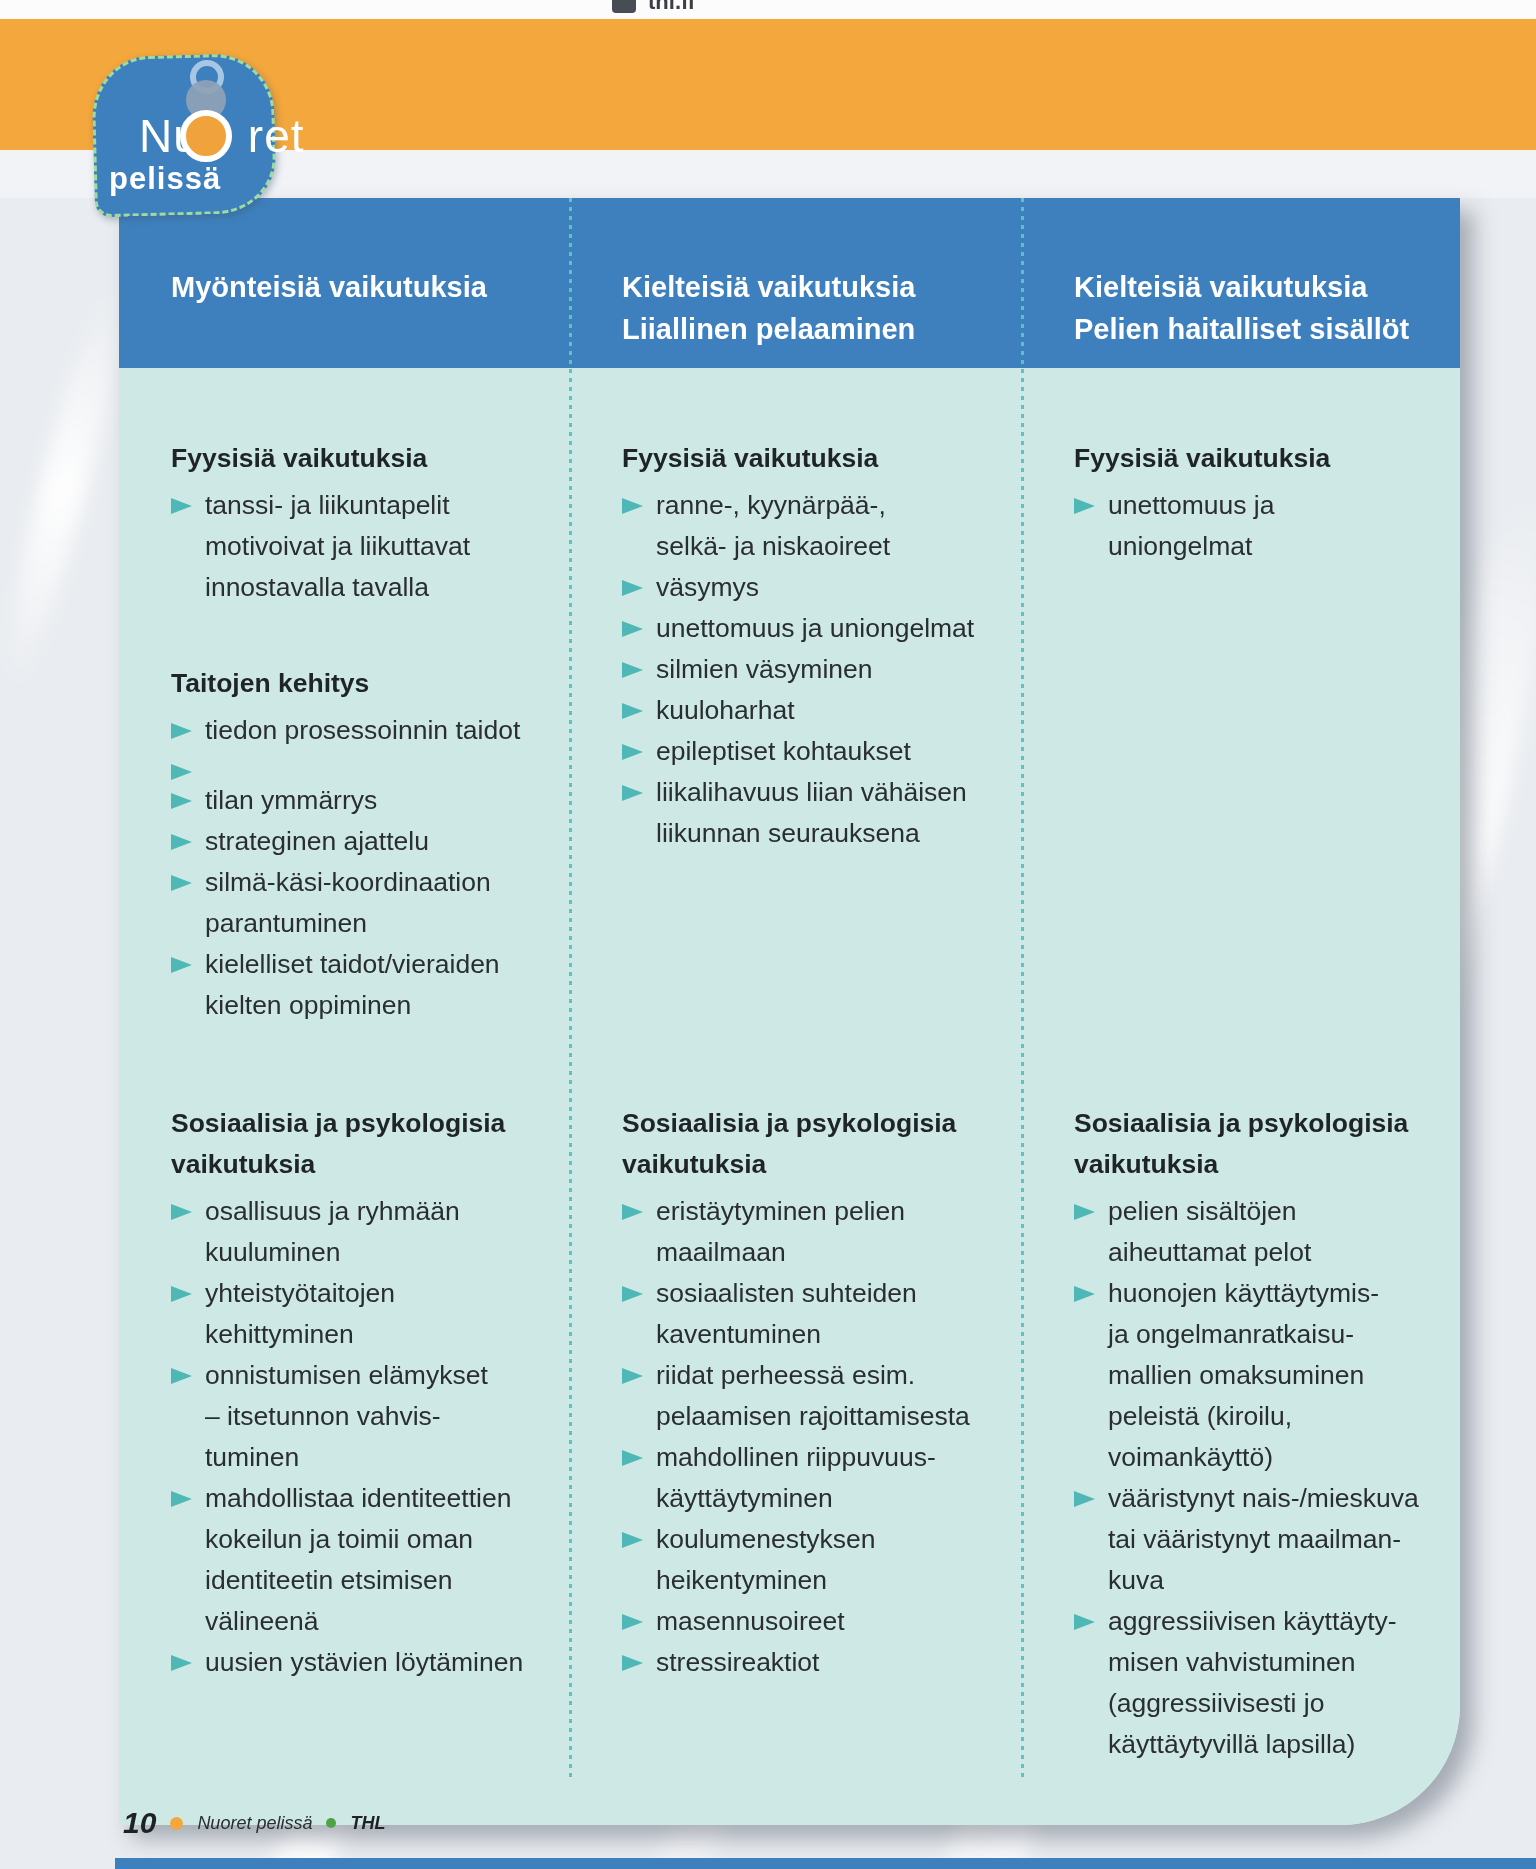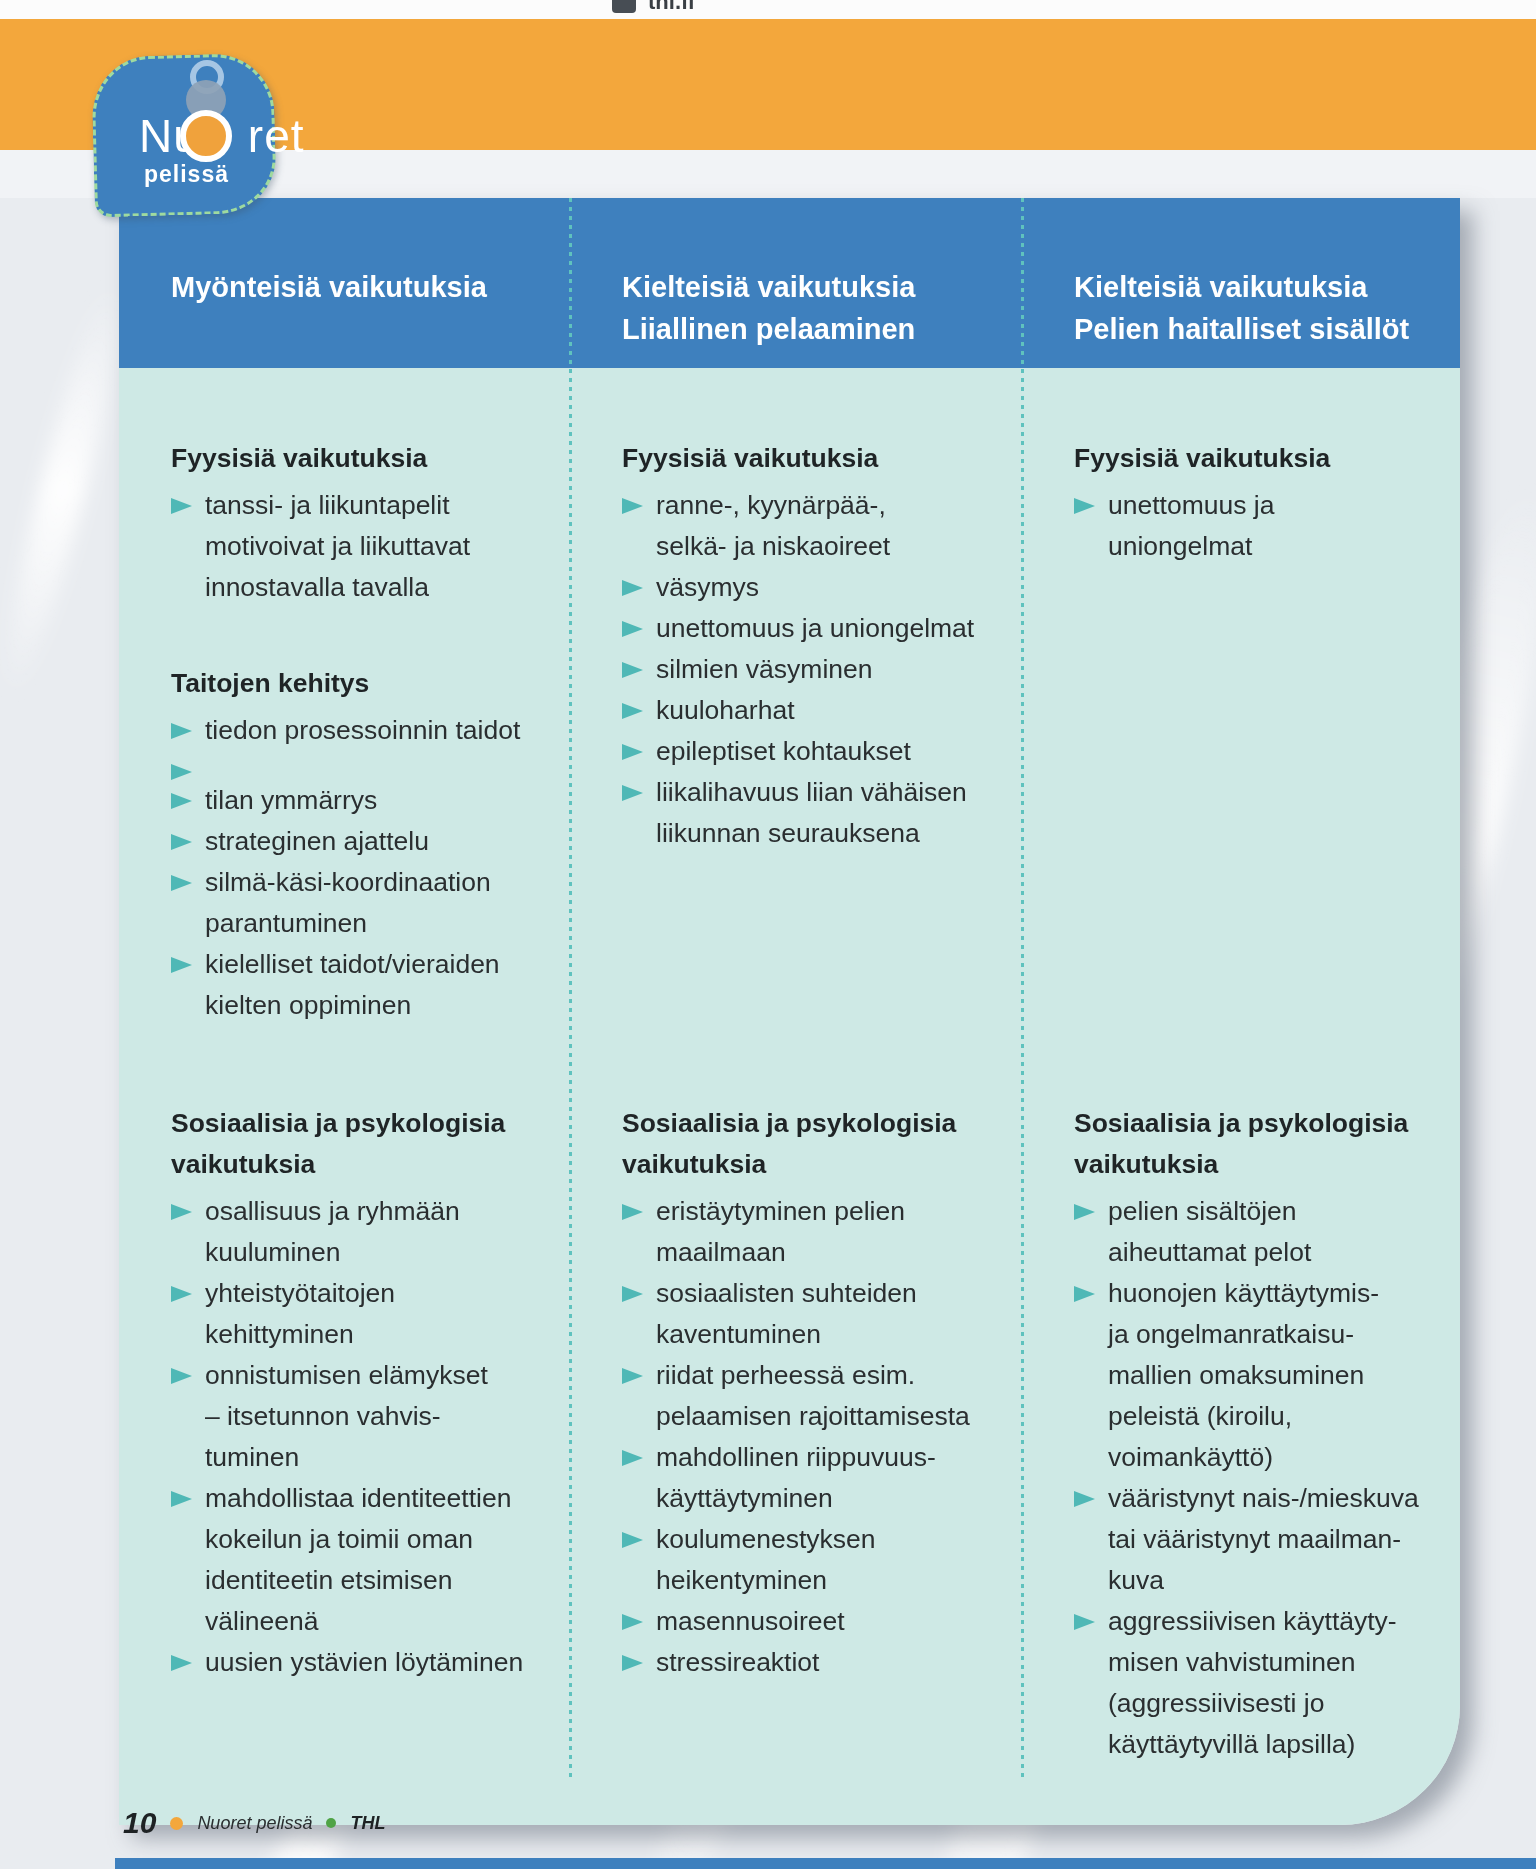--- a/index.html
+++ b/index.html
@@ -29,21 +29,21 @@
     box-shadow:2px 3px 7px rgba(60,80,100,.35);}
   .logo-circle-top{position:absolute;left:97px;top:5px;width:34px;height:34px;border:6px solid rgba(185,210,235,.85);
     border-radius:50%;box-sizing:border-box;}
   .logo-circle-mid{position:absolute;left:93px;top:25px;width:40px;height:40px;background:rgba(142,162,182,.92);
     border-radius:50%;}
   .logo-title{position:absolute;left:19px;top:54px;color:#FFF;font-size:46px;font-weight:normal;
     letter-spacing:1px;display:flex;white-space:nowrap;margin-left:27px;}
   .logo-title .o-gap{display:inline-block;width:48px;}
   .logo-circle-o{position:absolute;left:87px;top:55px;width:52px;height:52px;background:#F0A23C;
     border:6px solid #FFF;border-radius:50%;box-sizing:border-box;}
-  .logo-subtitle{position:absolute;left:51px;top:106px;color:#FFF;font-size:23px;font-weight:bold;letter-spacing:1px;}
+  .logo-subtitle{position:absolute;left:16px;top:106px;color:#FFF;font-size:31px;font-weight:bold;letter-spacing:1px;}
 
   
   .sheet{position:absolute;left:119px;top:198px;width:1341px;z-index:5;
     border-radius:0 0 120px 0;box-shadow:13px 13px 22px rgba(95,105,120,.5);}
   .sheet-header{display:grid;grid-template-columns:451px 452px 438px;background:#3E80BE;min-height:132px;}
   .col-header{padding:24px 18px 18px 52px;box-sizing:border-box;color:#FFF;font-size:29px;font-weight:bold;
     line-height:42px;white-space:pre-line;margin-top:44px;}
   .sheet-body{display:grid;grid-template-columns:451px 452px 438px;background:#CEE9E5;
     border-radius:0 0 120px 0;min-height:1410px;box-sizing:border-box;}
   .col-body{padding:70px 22px 60px 52px;box-sizing:border-box;}

